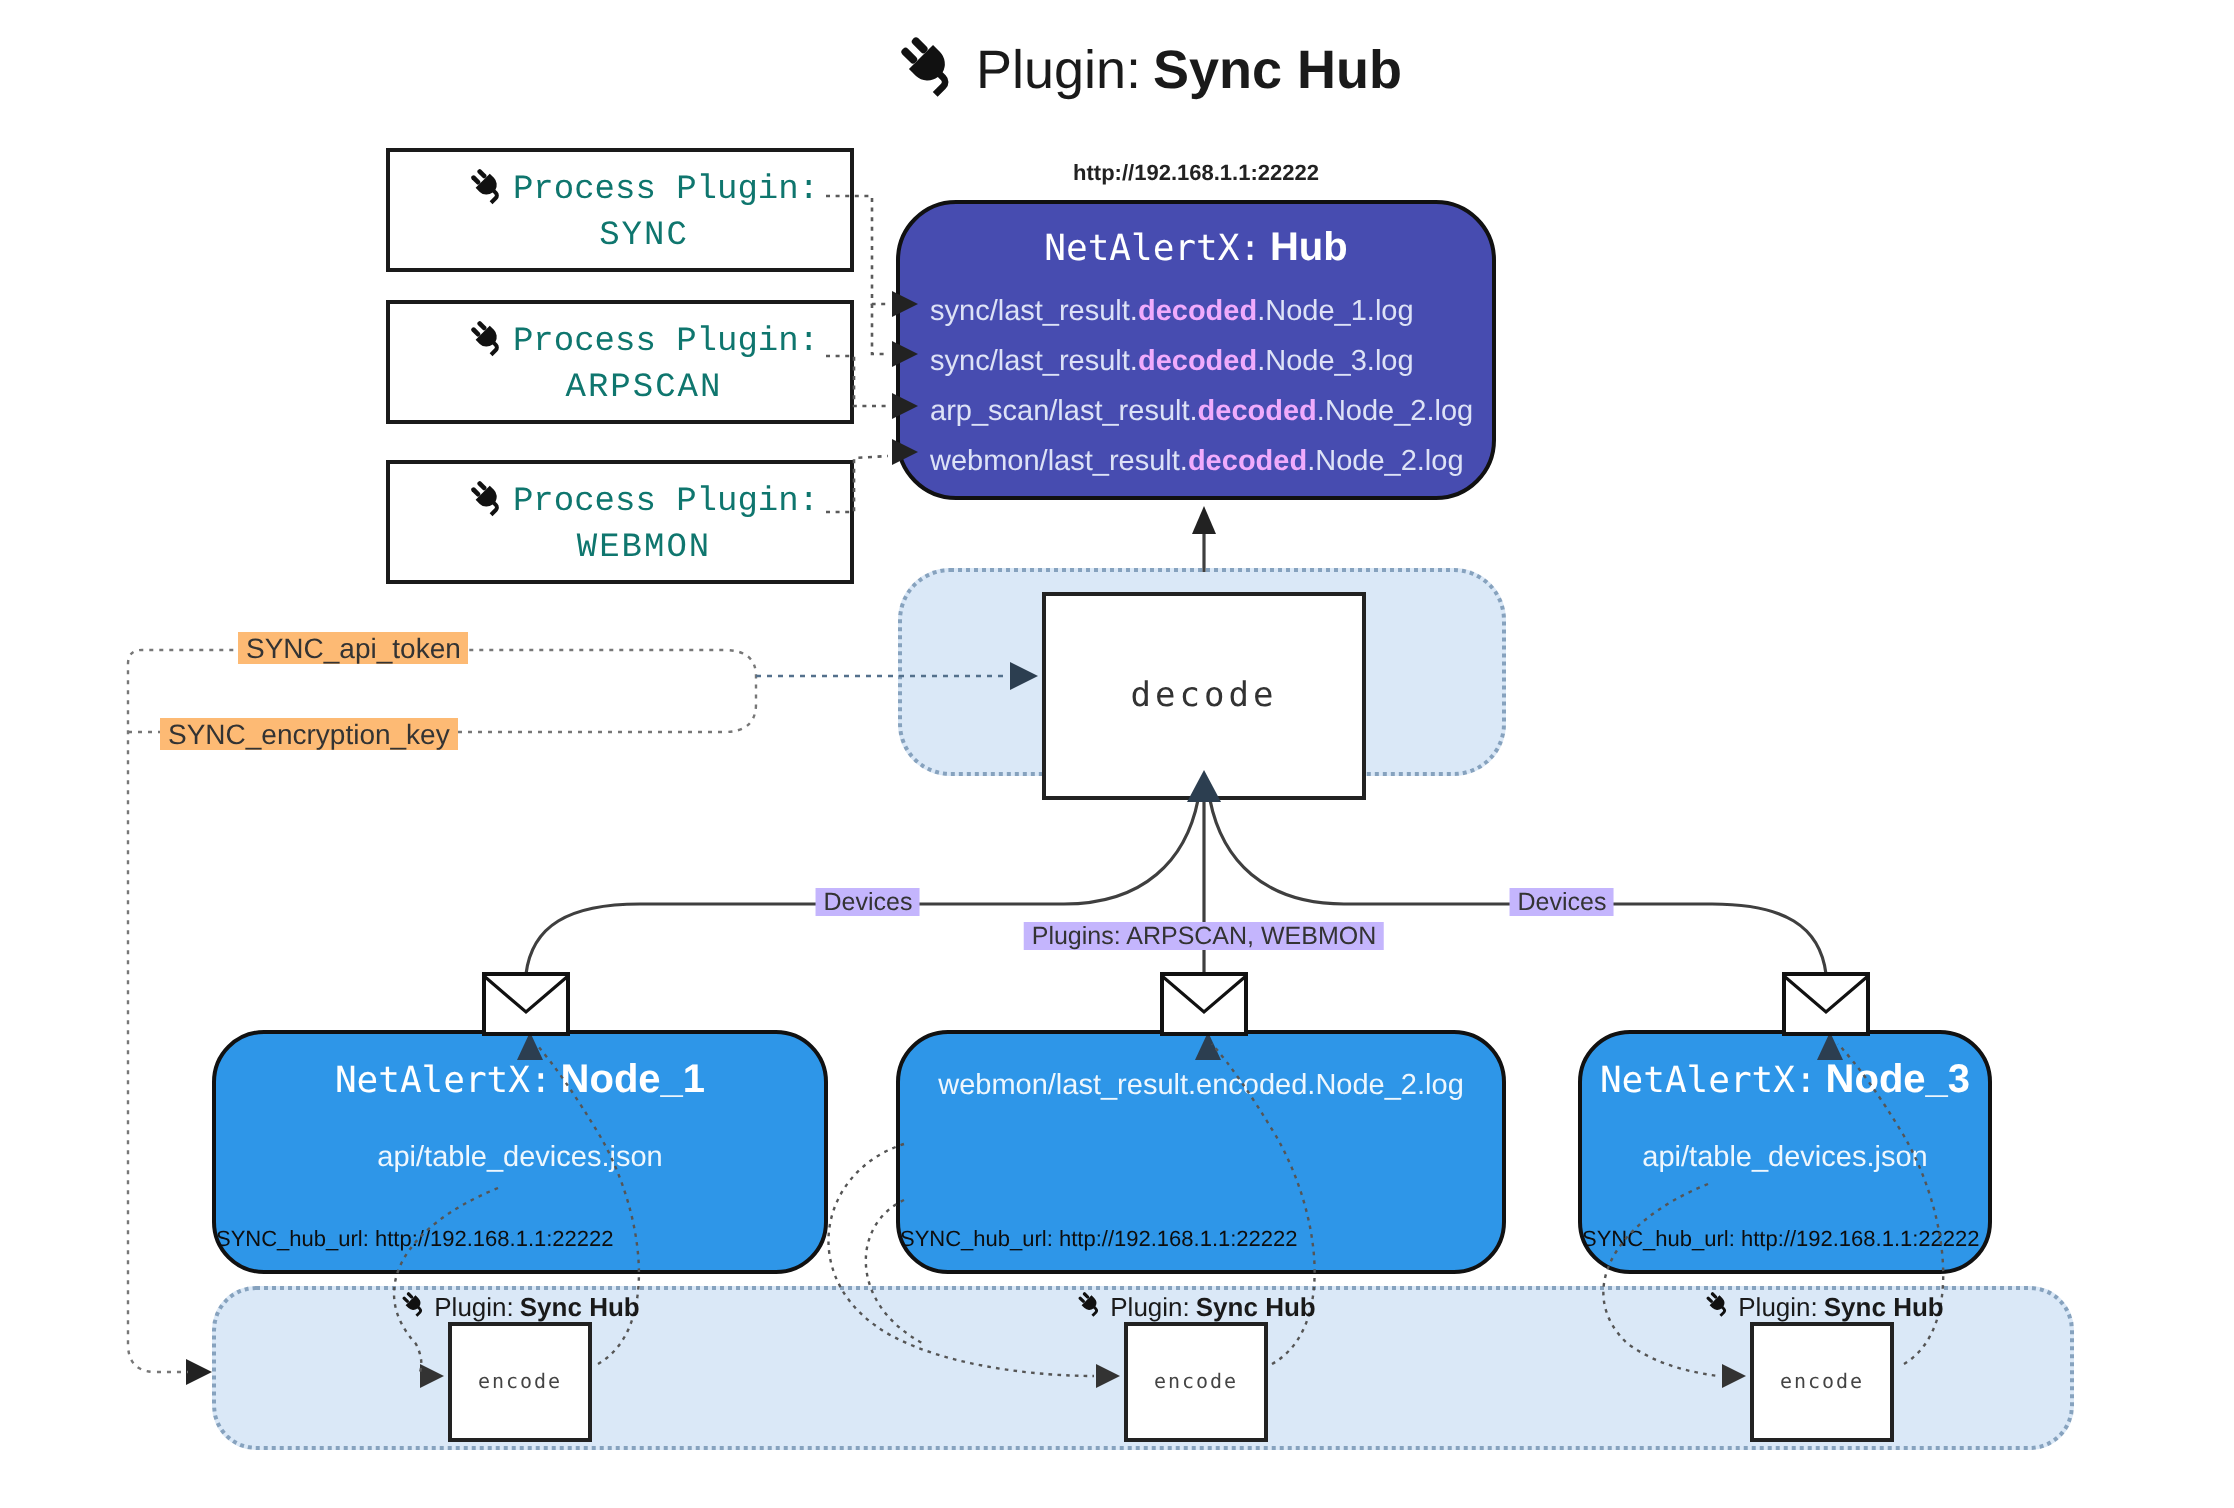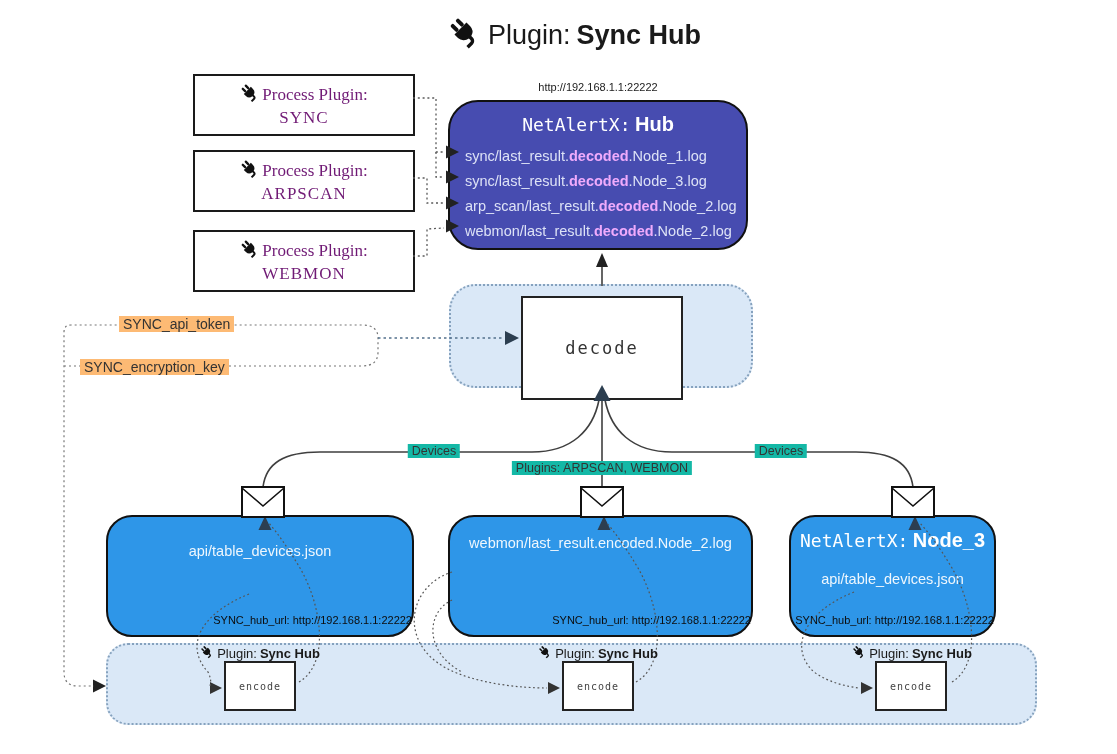--- a/index.html
+++ b/index.html
@@ -13,61 +13,61 @@
   .title-row{left:0;top:16px;width:1117px;display:flex;justify-content:center;align-items:center;gap:6px;z-index:2;}
   .title-row .t-prefix{font-size:27px;}
   .title-row .t-name{font-size:27px;font-weight:bold;}
   .plug{display:inline-block;color:#111;}
 
   
   .pbox{left:177px;width:218px;height:58px;background:#fff;border:2px solid #1a1a1a;z-index:2;
         display:flex;flex-direction:column;align-items:center;justify-content:center;}
   .pbox .l1{display:flex;align-items:center;gap:2px;font-size:17px;}
   .pbox .l2{font-size:17px;letter-spacing:1px;}
-  .pbox, .pbox .l1, .pbox .l2{font-family:Liberation Serif, serif;color:#701a75;}
-
-  
-  .hub-url{left:432px;top:81px;width:300px;text-align:center;font-size:11px;font-weight:400;color:#222;z-index:2;}
+  .pbox, .pbox .l1, .pbox .l2{font-family:Liberation Mono, monospace;color:#0f766e;padding-left:12px;}
+
+  
+  .hub-url{left:432px;top:81px;width:300px;text-align:center;font-size:11px;font-weight:700;color:#222;z-index:2;}
   .hub{left:432px;top:100px;width:300px;height:150px;border-radius:30px;z-index:1;
        background:var(--hub-bg,#474CB0);border:2px solid #111;box-sizing:border-box;
        display:flex;flex-direction:column;padding-top:8px;}
   .hub-title{text-align:center;line-height:28px;margin-bottom:4px;}
   .hub-title .pfx{font-family:"DejaVu Sans Mono",monospace;font-size:18px;color:#fff;}
   .hub-title .nm{font-size:20px;font-weight:bold;color:#fff;}
   .hub-log{line-height:25px;padding-left:15px;font-size:14.5px;color:#dde2f6;white-space:nowrap;}
   .hub-log b{color:#f0abfc;}
 
   
   .decode-wrap{left:433px;top:284px;width:304px;height:104px;border-radius:26px;z-index:1;
        background:var(--panel-bg,#DAE8F7);border:2px dotted var(--panel-border,#86A2BE);box-sizing:border-box;}
   .decode-box{left:505px;top:296px;width:162px;height:104px;background:#fff;border:2px solid #222;box-sizing:border-box;
        display:flex;align-items:center;justify-content:center;z-index:2;
        font-family:"DejaVu Sans Mono",monospace;font-size:17px;color:#333;letter-spacing:2px;}
 
   
   .wlabel{background:#fdba74;padding:0 4px;z-index:4;font-size:14px;color:#333;white-space:nowrap;}
-  .elabel{background:#14b8a6;padding:0 4px;z-index:4;font-size:12.5px;color:#333;white-space:nowrap;}
+  .elabel{background:#c4b5fd;padding:0 4px;z-index:4;font-size:12.5px;color:#333;white-space:nowrap;}
 
   
   .node{border-radius:26px;background:var(--node-bg,#2E96E8);border:2px solid #111;box-sizing:border-box;z-index:1;
         display:flex;flex-direction:column;align-items:center;padding-top:10px;}
   .node-title{line-height:26px;white-space:nowrap;}
   .node-title .pfx{font-family:"DejaVu Sans Mono",monospace;font-size:18px;color:#fff;}
   .node-title .nm{font-size:20px;font-weight:bold;color:#fff;}
   .node-file{font-size:14.5px;color:rgba(255,255,255,0.92);white-space:nowrap;}
-  .node-url{position:absolute;bottom:9px;left:0;width:100%;text-align:right;font-size:11px;color:#0d0d0d;white-space:nowrap;}
+  .node-url{position:absolute;bottom:9px;left:0;width:100%;text-align:left;font-size:11px;color:#0d0d0d;white-space:nowrap;}
   .env{z-index:4;}
 
   
   .band{left:90px;top:643px;width:931px;height:82px;border-radius:22px;z-index:0;
         background:var(--panel-bg,#DAE8F7);border:2px dotted var(--panel-border,#86A2BE);box-sizing:border-box;}
   .enc-label{top:645px;transform:translateX(-50%);z-index:4;display:flex;align-items:center;gap:3px;
         font-size:13px;color:#1a1a1a;white-space:nowrap;}
   .enc-label .nm{font-weight:bold;}
-  .enc-box{top:661px;width:72px;height:50px;background:#fff;border:2px solid #222;box-sizing:border-box;z-index:2;
+  .enc-box{top:661px;width:72px;height:60px;background:#fff;border:2px solid #222;box-sizing:border-box;z-index:2;
         display:flex;align-items:center;justify-content:center;
         font-family:"DejaVu Sans Mono",monospace;font-size:10px;color:#444;letter-spacing:1px;}
 
   .overlay{left:0;top:0;z-index:3;pointer-events:none;}
 </style>
 </head>
 <body>
 
 <div class="canvas">
 
@@ -187,20 +187,23 @@
   <div class="abs decode-box">decode</div>
 
   <div class="abs wlabel" style="left:103px;top:316px">SYNC_api_token</div>
   <div class="abs wlabel" style="left:64px;top:359px">SYNC_encryption_key</div>
 
   <div class="abs elabel" style="left:418px;top:444px;transform:translateX(-50%)">Devices</div>
   <div class="abs elabel" style="left:586px;top:461px;transform:translateX(-50%)">Plugins: ARPSCAN, WEBMON</div>
   <div class="abs elabel" style="left:765px;top:444px;transform:translateX(-50%)">Devices</div>
 
   <div class="abs node" style="left:90px;top:515px;width:308px;height:122px">
+    <div class="node-title">
+      <span class="pfx">NetAlertX:</span> <span class="nm">Node_1</span>
+    </div>
     <div class="node-file" style="margin-top:16px">api/table_devices.json</div>
     <div class="node-url">SYNC_hub_url: http://192.168.1.1:22222</div>
   </div>
   <div class="abs node" style="left:432px;top:515px;width:305px;height:122px">
     <div class="node-file" style="margin-top:8px">webmon/last_result.encoded.Node_2.log</div>
     <div class="node-url">SYNC_hub_url: http://192.168.1.1:22222</div>
   </div>
   <div class="abs node" style="left:773px;top:515px;width:207px;height:122px">
     <div class="node-title">
       <span class="pfx">NetAlertX:</span> <span class="nm">Node_3</span>

